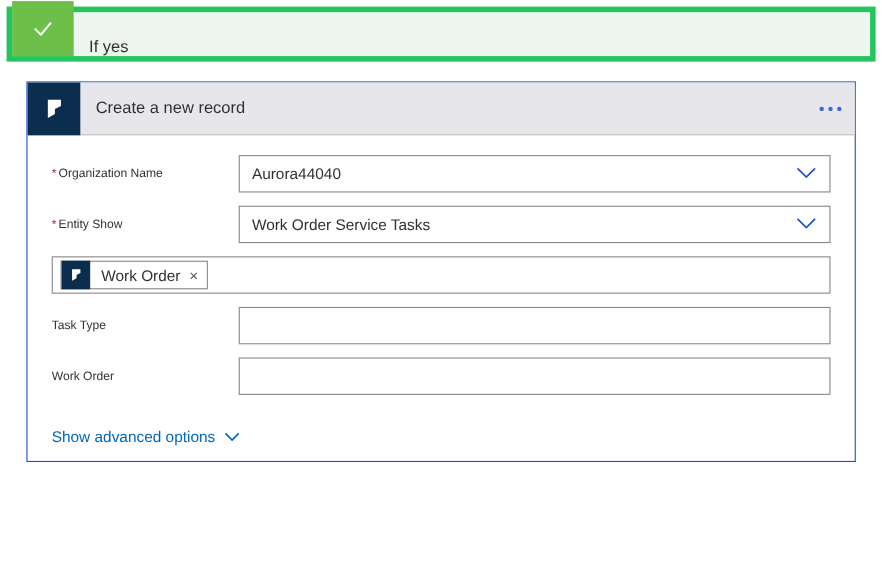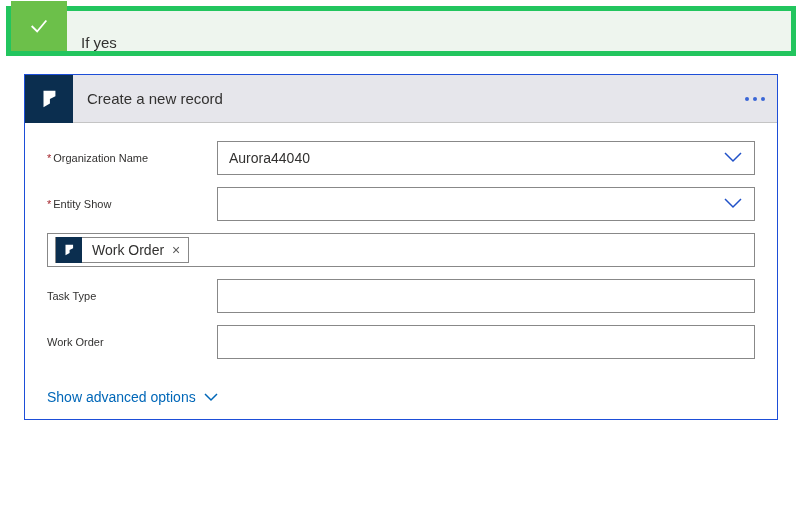--- a/index.html
+++ b/index.html
@@ -185,20 +185,21 @@
             </svg>
         </span>
       </div>
     </div>
 
     <div class="form-row">
       <div class="form-label">
         <span class="req">*</span><span>Entity Show</span>
       </div>
       <div class="field">
+        <span class="field-text">Work Order Service Tasks</span>
         <span class="chevron">
           <svg width="18" height="12" viewBox="0 0 18 12">
               <path d="M1 2 L9 10 L17 2" stroke="#2051c8" stroke-width="1.5" fill="none"></path>
             </svg>
         </span>
       </div>
     </div>
 
 
     <div class="form-row">

